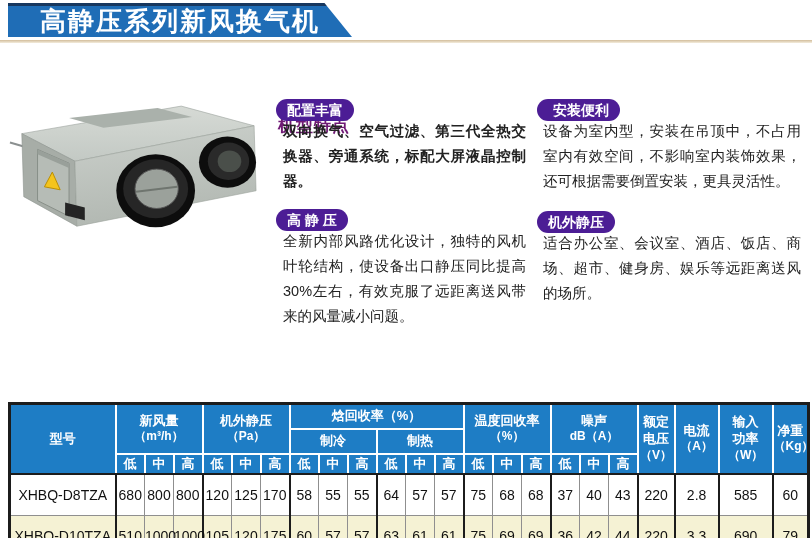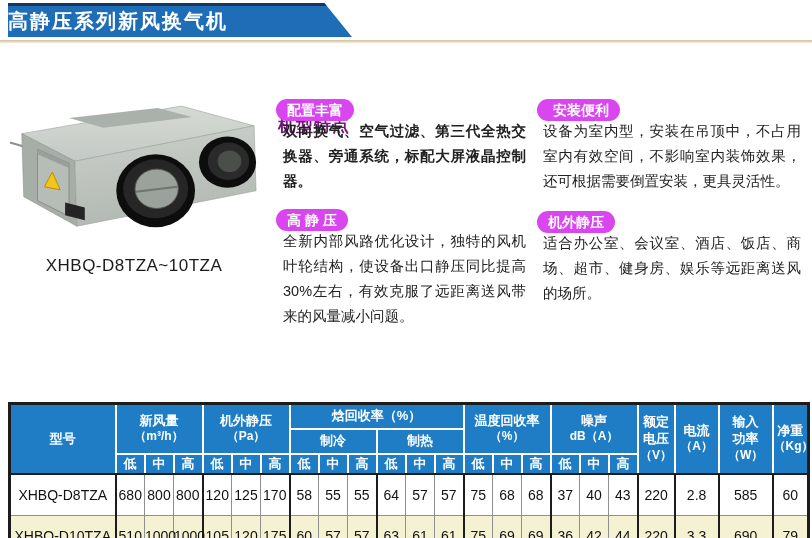--- a/index.html
+++ b/index.html
@@ -10,43 +10,43 @@
     font-family: "Liberation Sans", "DejaVu Sans", sans-serif;
     overflow: hidden;
   }
 
   
   .banner {
     position: absolute; left: 8px; top: 3px;
     width: 344px; height: 34px;
     background: linear-gradient(180deg, #17375e 0px, #17375e 3px, #1f6db6 3px);
     clip-path: polygon(0 0, 92% 0, 100% 100%, 0 100%);
-    color: #fff; font-size: 20px; font-weight: bold;
-    letter-spacing: 2px; line-height: 37px;
+    color: #fff; font-size: 26px; font-weight: bold;
+    letter-spacing: 2px; text-align: center; line-height: 37px;
   }
   .gold-line {
     position: absolute; left: 0; top: 40px; width: 812px; height: 3px;
     background: linear-gradient(180deg, #d2bd9b, #f3ecdd);
   }
 
   
   .product { position: absolute; left: 8px; top: 100px; width: 252px; }
   .model-label {
     margin-top: 2px; text-align: center;
     font-size: 17px; color: #1b1b1b; letter-spacing: .5px;
   }
 
   
   .features-heading {
     position: absolute; left: 278px; top: 66px;
     font-size: 17px; font-weight: bold; color: #701a75; letter-spacing: 1px; margin-top: 48px;
   }
   .badge {
     position: absolute; height: 22px; line-height: 22px; padding: 0 11px;
-    background: #d946ef; border-radius: 11px;
+    background: #4c1d95; border-radius: 11px;
     color: #fff; font-size: 14px; font-weight: bold; white-space: nowrap;
   }
   .para {
     position: absolute; font-size: 14.5px; line-height: 25px;
     color: #222; text-align: justify;
   }
   #badge-1 { left: 276px; top: 99px; }
   #para-1  { left: 283px; top: 119px; width: 243px; font-weight: bold; }
   #badge-2 { left: 276px; top: 209px; }
   #para-2  { left: 283px; top: 229px; width: 243px; }
@@ -112,21 +112,20 @@
       <ellipse cx="150" cy="90" rx="33" ry="30" fill="#262626"></ellipse>
       <ellipse cx="151" cy="90" rx="22" ry="20" fill="#9ba19b" stroke="#555" stroke-width="1"></ellipse>
       <line x1="130" y1="93" x2="172" y2="88" stroke="#6f756f" stroke-width="2"></line>
     </g>
     <g>
       <ellipse cx="223" cy="63" rx="29" ry="26" fill="#0d0d0d"></ellipse>
       <ellipse cx="224" cy="62" rx="21" ry="19" fill="#2a2a2a"></ellipse>
       <ellipse cx="225" cy="62" rx="12" ry="11" fill="#4a4f4a"></ellipse>
     </g>
   </svg>
-  <div class="model-label">XHBQ-D8TZA~10TZA</div>
 </div>
 
 <div class="features-heading">机型特点</div>
 
 <div class="badge" id="badge-1">配置丰富</div>
 <div class="para" id="para-1">双向换气、空气过滤、第三代全热交换器、旁通系统，标配大屏液晶控制器。</div>
 
 <div class="badge" id="badge-2">高 静 压</div>
 <div class="para" id="para-2">全新内部风路优化设计，独特的风机叶轮结构，使设备出口静压同比提高30%左右，有效克服了远距离送风带来的风量减小问题。</div>
 

